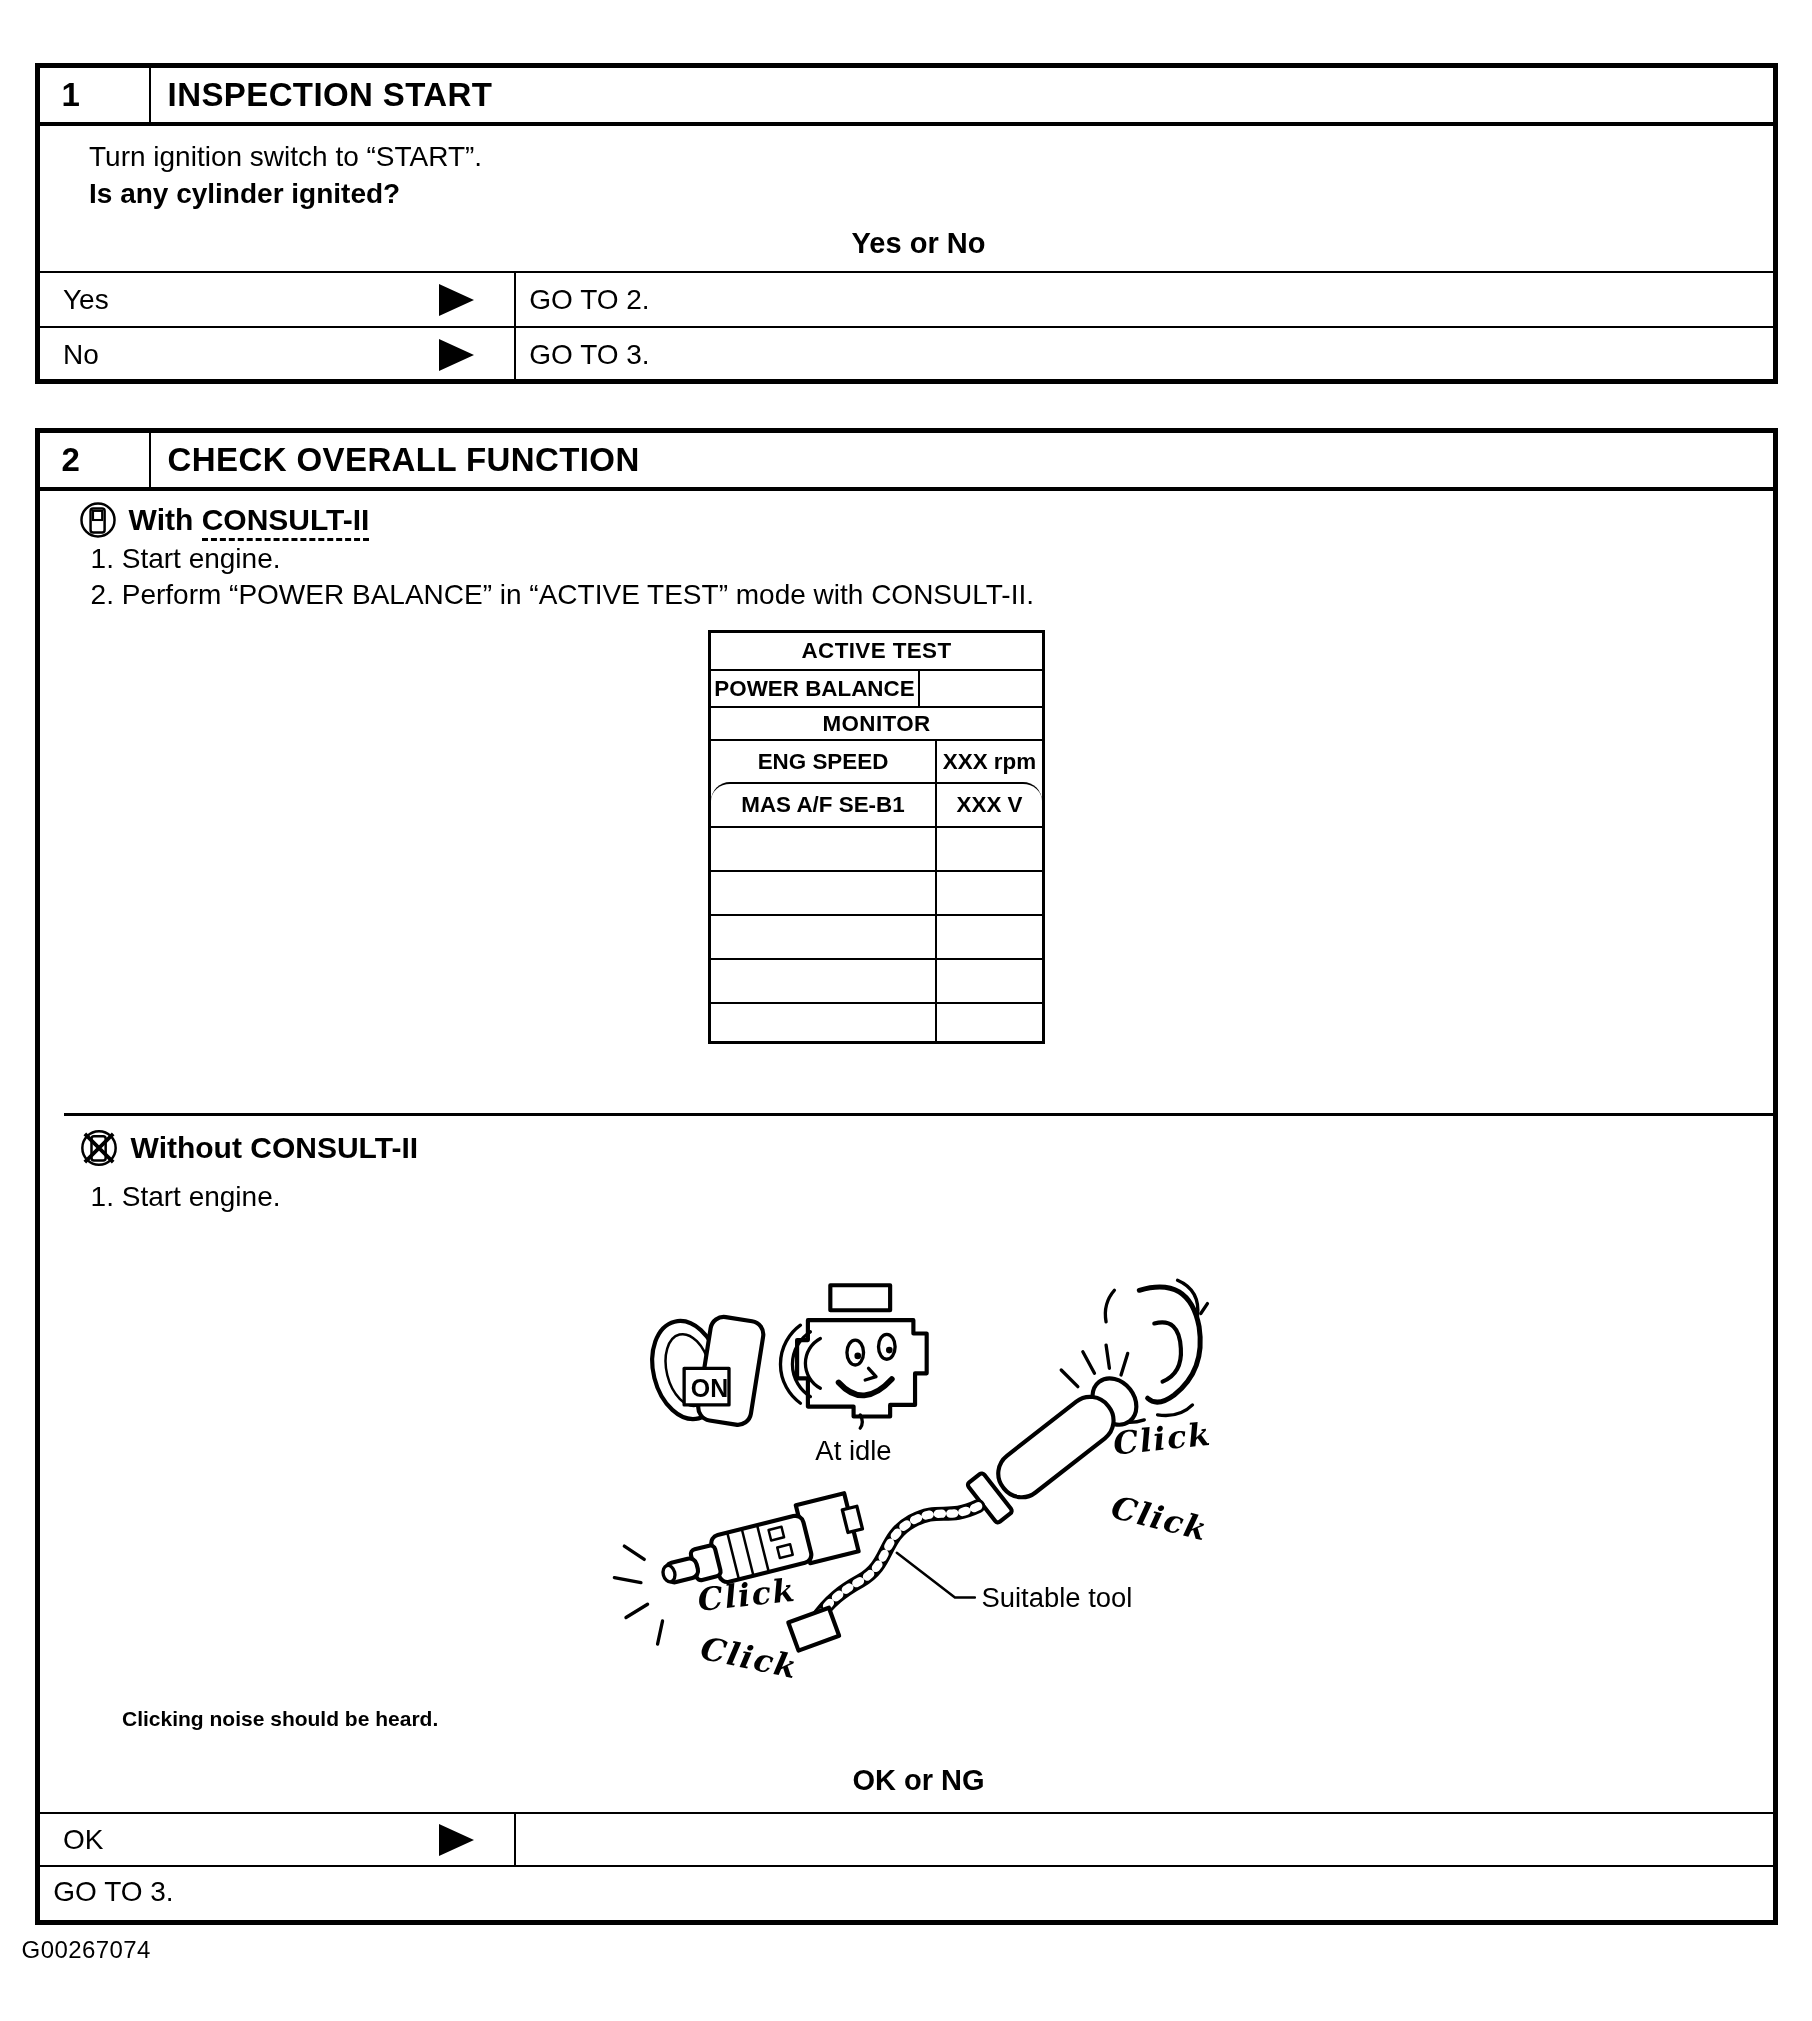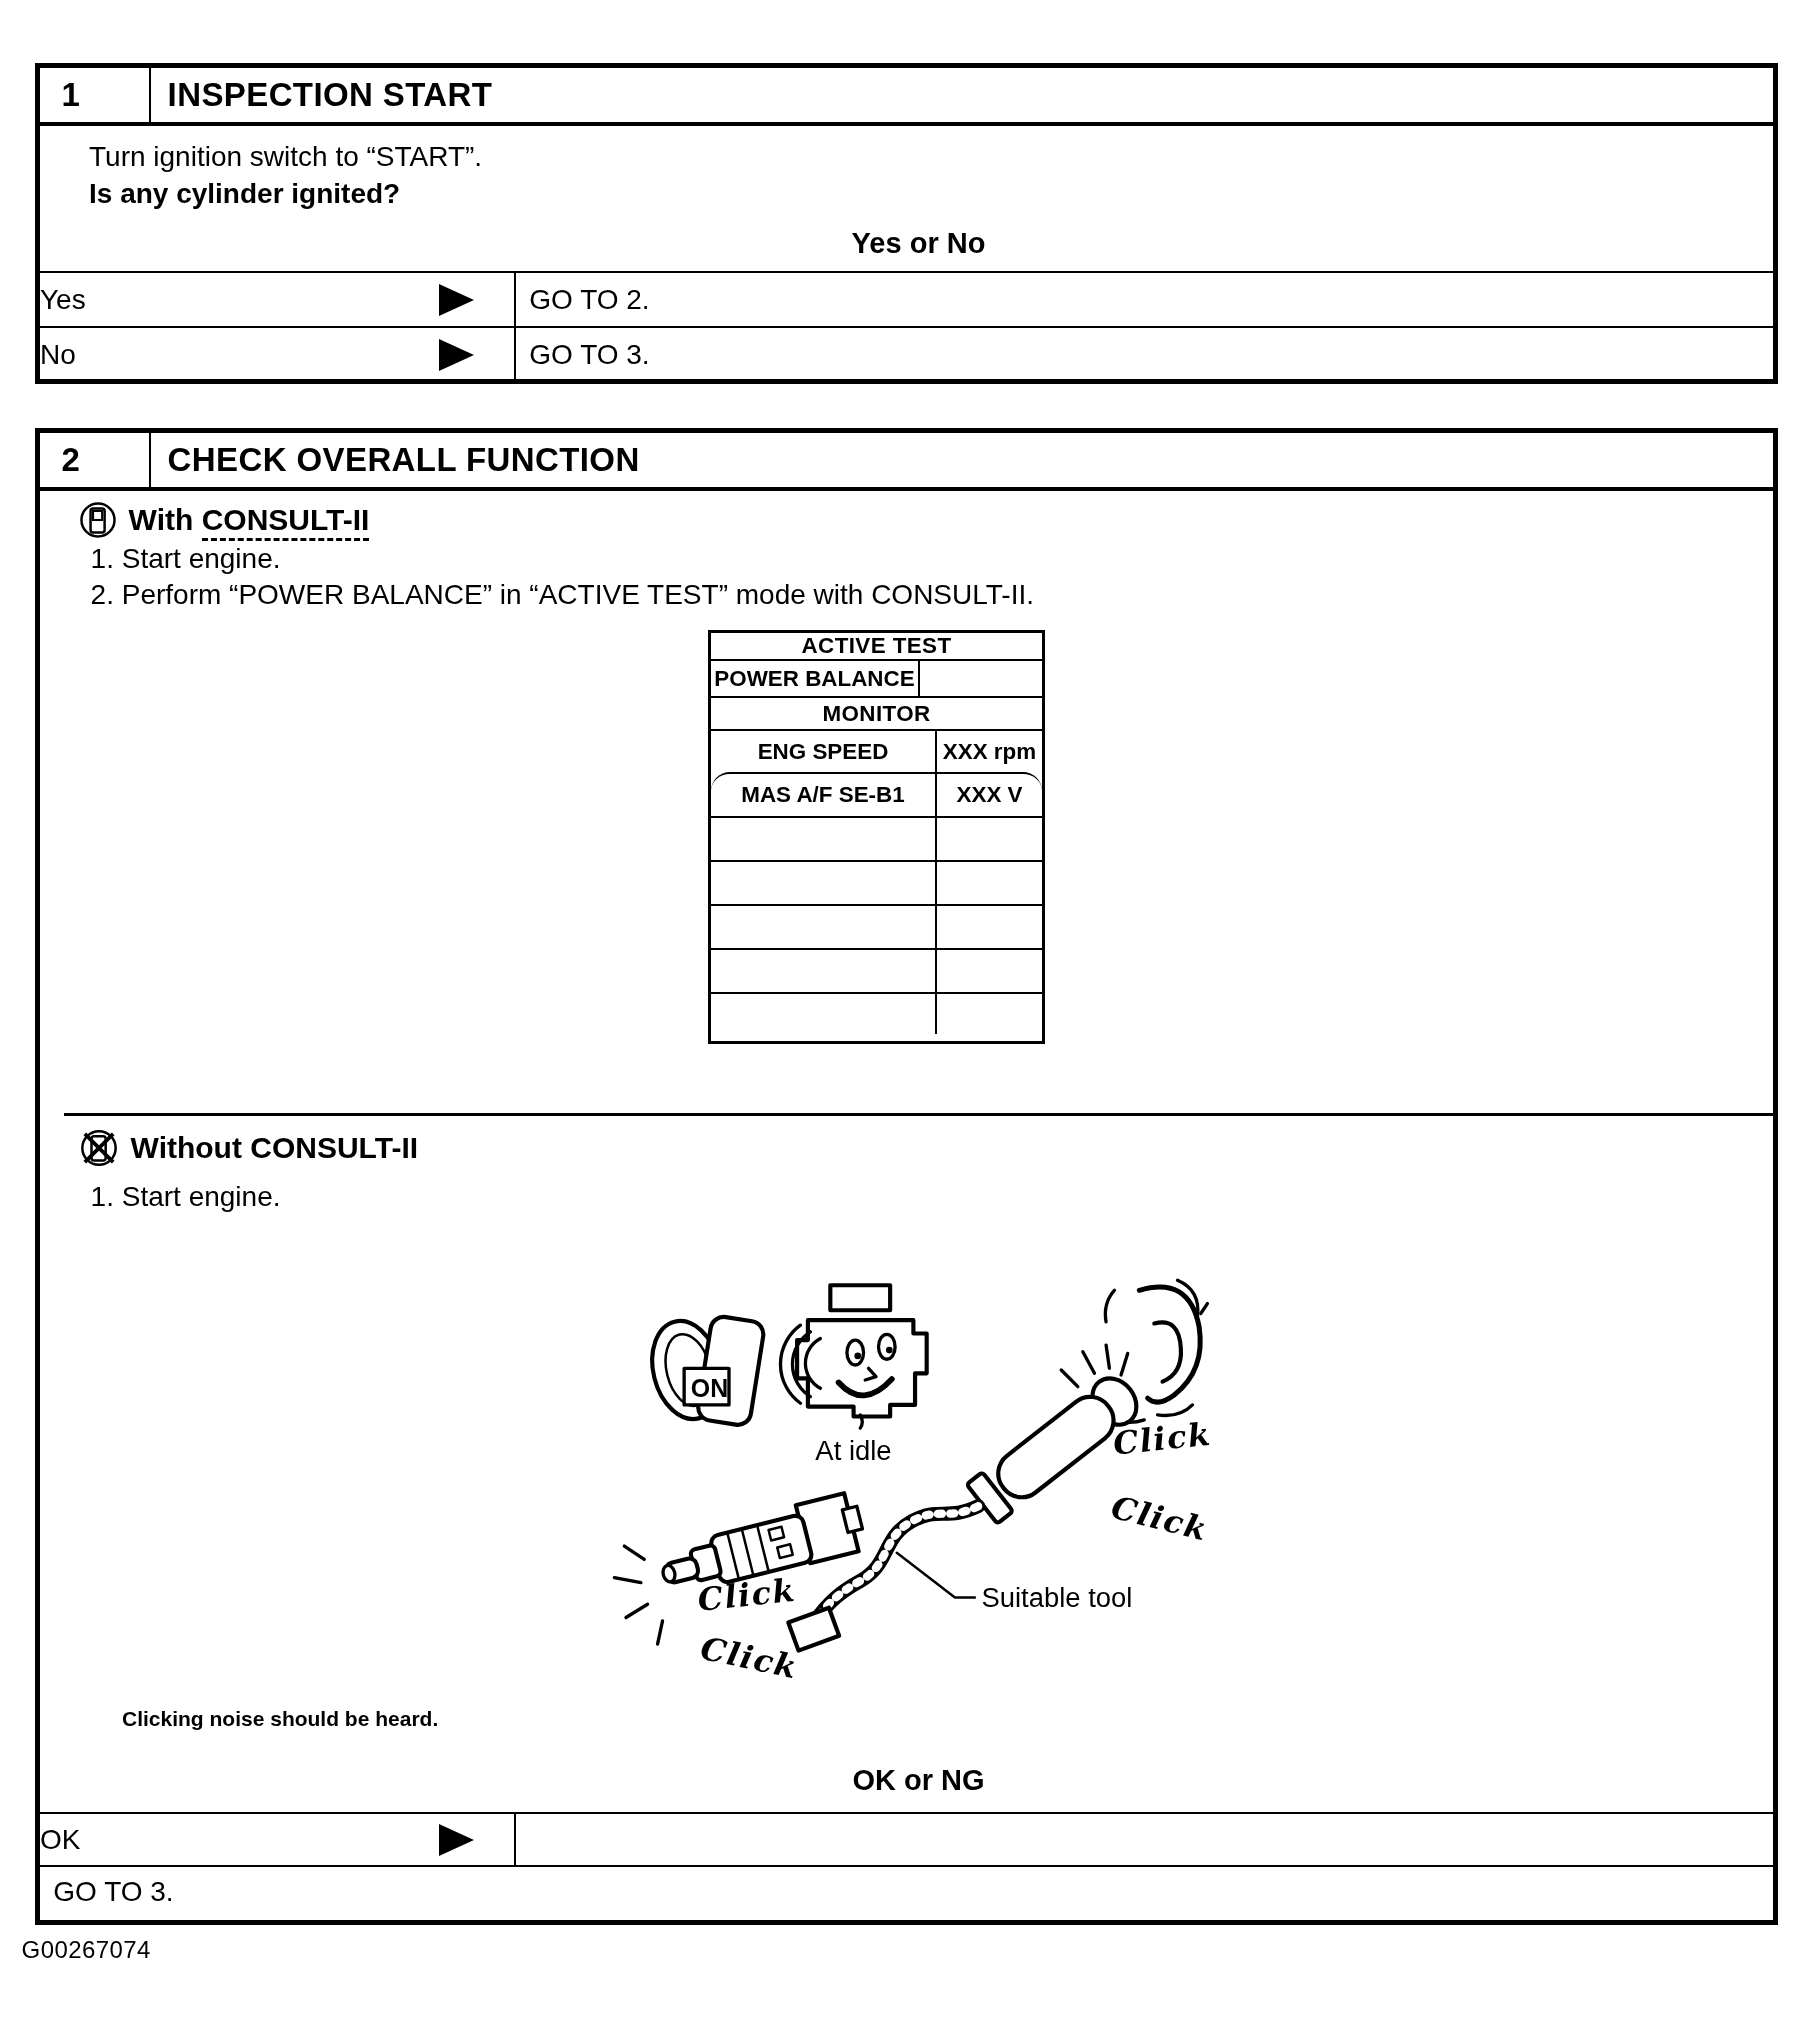--- a/index.html
+++ b/index.html
@@ -13,21 +13,21 @@
   .qhead  { display:flex; border-bottom:4.2px solid #000; height:58px; align-items:center; }
   .qnum   { width:111px; height:100%; border-right:2.5px solid #000; display:flex; align-items:center;
             padding-left:21.6px; font-size:33px; font-weight:bold; }
   .qtitle { padding-left:16.6px; font-size:33px; font-weight:bold; letter-spacing:0.4px; }
   .qsection { position:relative;margin-left:24px; }
   .bodytext { position:absolute; font-size:28px; white-space:nowrap; }
   .b { font-weight:bold; }
   .decision { position:absolute; left:0; width:100%; text-align:center; font-size:29px; font-weight:bold; }
   .qrow { display:flex; border-top:2.5px solid #000; align-items:stretch; }
   .qrow .left { width:476px; border-right:2.5px solid #000; display:flex; align-items:center; }
-  .qrow .left .lbl { font-size:28px; }
+  .qrow .left .lbl { padding-left:23px; font-size:28px; }
   .arrow { margin-left:auto; margin-right:40px; width:0; height:0;
            border-left:35px solid #000; border-top:16.6px solid transparent; border-bottom:16.6px solid transparent; }
   .qrow .right { flex:1; display:flex; align-items:center; padding-left:13.3px; font-size:28px; }
   
   .subhead { position:absolute; display:flex; align-items:center; gap:11.6px; font-size:30px; font-weight:bold; }
   .subhead svg { display:block; }
   .dashed-u { border-bottom:3.3px dashed #000; padding-bottom:1.7px; }
   
   .cs { position:absolute; width:337px; border:3.3px solid #000; background:#fff; }
   .cs-row { display:flex; border-top:2.5px solid #000; }
@@ -92,21 +92,21 @@
         </svg>
         <span>
           <span>With</span>
           <span class="dashed-u">CONSULT-II</span>
         </span>
       </div>
       <div class="bodytext" style="left:26.6px; top:52px;">1. Start engine.</div>
       <div class="bodytext" style="left:26.6px; top:88px;">2. Perform “POWER BALANCE” in “ACTIVE TEST” mode with CONSULT-II.</div>
 
       <div class="cs" style="left:644px; top:139px; height:414px;">
-        <div class="cs-row" style="height:26px;align-items:center;">
+        <div class="cs-row" style="height:36px;align-items:center;">
             <div class="cs-full">ACTIVE TEST</div>
           </div>
         <div class="cs-row" style="height:37px;">
           <div class="cs-name" style="width:209px;">POWER BALANCE</div>
           <div class="cs-val"></div>
         </div>
         <div class="cs-row" style="height:33px;">
             <div class="cs-full">MONITOR</div>
           </div>
         <div class="cs-row" style="height:43px;">

